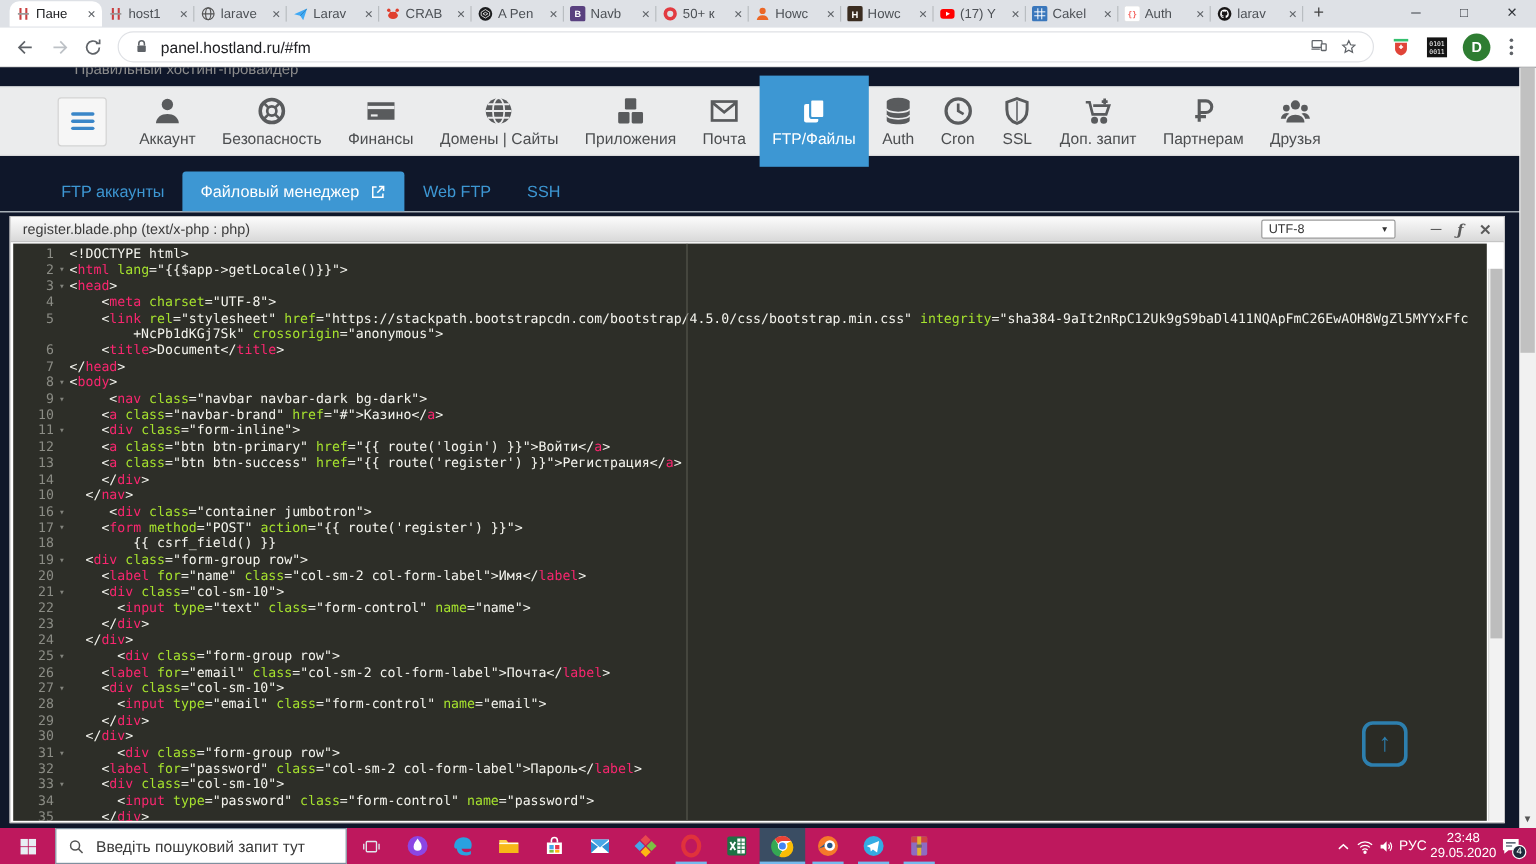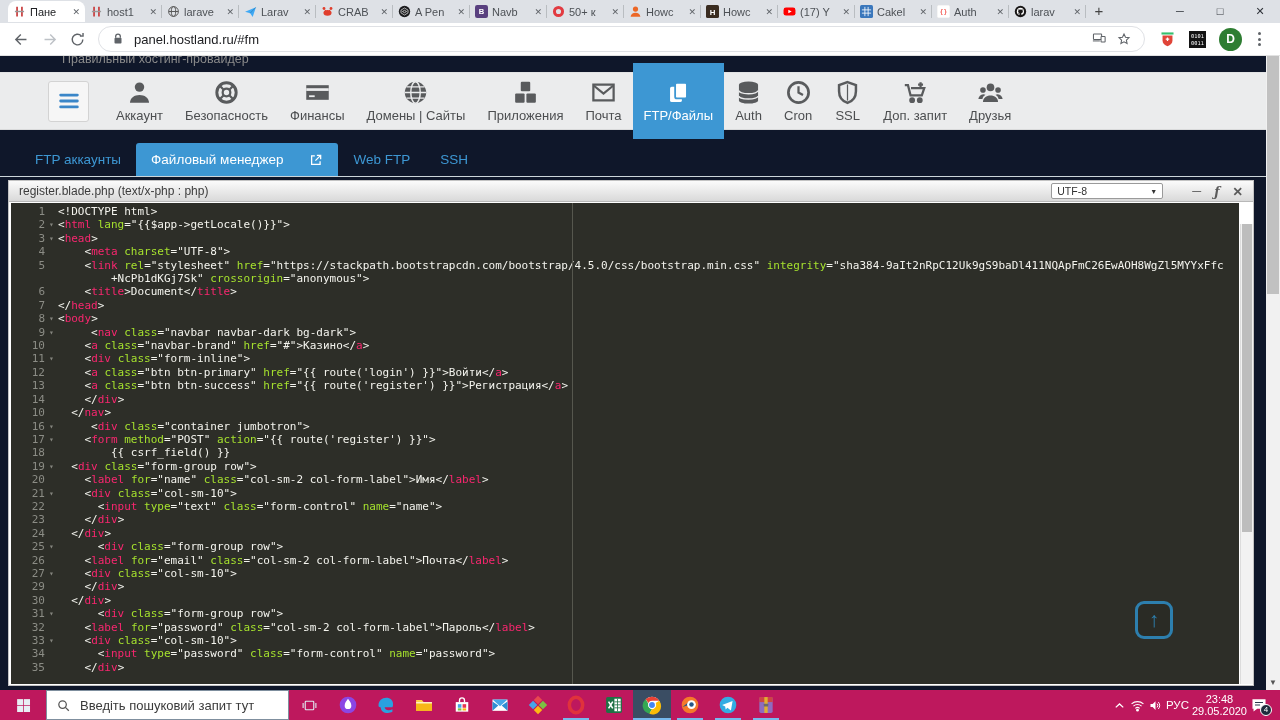--- a/index.html
+++ b/index.html
@@ -37,23 +37,23 @@
   .tagline{height:16px;overflow:hidden;padding-left:62px}
   .tagline span{display:inline-block;transform:translateY(-7px);color:#8b8b8b;font-size:12.5px}
   .mainnav{height:58px;background:#ebeced;border-top:1px solid #e2e3e4;border-bottom:1px solid #d9dadb;display:flex;align-items:center;padding-left:48px}
   .burger{width:41px;height:41px;background:#f6f6f6;border:1px solid #d3d3d3;border-radius:3px;display:flex;align-items:center;justify-content:center;margin-right:16px;flex:none}
   .burger svg{width:26px;height:26px}
   .nav-item{height:76px;display:flex;flex-direction:column;align-items:center;justify-content:center;padding:0 11px;gap:2px;color:#4c4e50;font-size:13px;white-space:nowrap}
   .nav-item .nico{width:27px;height:27px;color:#595b5d}
   .nav-item .nico svg{width:27px;height:27px;display:block}
   .nav-item.active{background:#3d97d3;color:#fff}
   .nav-item.active .nico{color:#fff}
-  .subtabs{height:33px;margin-top:14px;display:flex;align-items:flex-end;padding-left:20px;border-bottom:1px solid #ccd5da}
+  .subtabs{height:33px;margin-top:14px;display:flex;align-items:flex-end;padding-left:36px;border-bottom:1px solid #ccd5da}
   .subtab{font-size:13.5px;color:#3d97d3;padding:9px 15px;white-space:nowrap}
-  .subtab.active{background:#3d97d3;color:#fff;border-radius:3px 3px 0 0;display:flex;align-items:center;gap:26px}
+  .subtab.active{background:#3d97d3;color:#fff;border-radius:3px 3px 0 0;display:flex;align-items:center;gap:9px}
   .subtab .xico{width:14px;height:14px;color:#fff}
   .subtab .xico svg{width:14px;height:14px;display:block}
 
   
   .editor{margin:3px 26px 0 8px;height:506px;border:1px solid #c3c3c3;background:#fff}
   .edhead{height:21px;background:linear-gradient(#fbfbfb,#d9d9d9);border-bottom:1px solid #b8b8b8;display:flex;align-items:center;padding:0 10px;font-size:12px;color:#3c3c3c}
   .edtitle{flex:1}
   .edselect{width:112px;height:16px;border:1px solid #9a9a9a;background:#fff;font-size:10.5px;color:#333;display:flex;align-items:center;justify-content:space-between;padding:0 5px;border-radius:2px;margin-right:16px}
   .edselect .caret{font-size:7px;color:#333}
   .edbtn{color:#5a5a5a;font-size:12.5px;font-weight:bold;margin-left:13px}
@@ -429,20 +429,29 @@
           <div class="nav-item">
             <span class="nico">
               <svg viewBox="0 0 24 24" fill="none" stroke="currentColor" stroke-width="2">
                 <path d="M2.5 5.5h2.8l2.3 9h10l2.2-6.5H8"></path>
                 <circle cx="9" cy="18.8" r="1.6" fill="currentColor"></circle>
                 <circle cx="15.8" cy="18.8" r="1.6" fill="currentColor"></circle>
                 <path d="M16.5 2.8v4.4M14.3 5h4.4"></path>
               </svg>
             </span>
             <span>Доп. запит</span>
+          </div>
+          <div class="nav-item">
+            <span class="nico">
+              <svg viewBox="0 0 24 24" fill="none" stroke="currentColor" stroke-width="2.3">
+                <path d="M9.2 20V4.5h5a4.3 4.3 0 010 8.6H9.2"></path>
+                <path d="M6.2 16.2h8"></path>
+              </svg>
+            </span>
+            <span>Партнерам</span>
           </div>
           <div class="nav-item">
             <span class="nico">
               <svg viewBox="0 0 24 24" fill="currentColor">
                 <circle cx="5.3" cy="9.8" r="2.5"></circle>
                 <circle cx="18.7" cy="9.8" r="2.5"></circle>
                 <circle cx="12" cy="7.5" r="3.4"></circle>
                 <path d="M5.3 20.5c0-3.6 3-5.8 6.7-5.8s6.7 2.2 6.7 5.8z"></path>
                 <path d="M1.2 17.8c.3-2.6 2-4.1 4.4-4.3.8.1 1.3.3 1.9.6-1.5 1-2.4 2.2-2.7 3.7zM22.8 17.8c-.3-2.6-2-4.1-4.4-4.3-.8.1-1.3.3-1.9.6 1.5 1 2.4 2.2 2.7 3.7z"></path>
               </svg>
@@ -502,20 +511,21 @@
             <div class="crow"><span class="ln">18</span><span class="fold"></span><span class="src"><span class="w">        {{ csrf_field() }}</span></span></div>
             <div class="crow"><span class="ln">19</span><span class="fold">▾</span><span class="src"><span class="w">  &lt;</span><span class="t">div</span><span class="w"> </span><span class="a">class</span><span class="w">="form-group row"&gt;</span></span></div>
             <div class="crow"><span class="ln">20</span><span class="fold"></span><span class="src"><span class="w">    &lt;</span><span class="t">label</span><span class="w"> </span><span class="a">for</span><span class="w">="name" </span><span class="a">class</span><span class="w">="col-sm-2 col-form-label"&gt;Имя&lt;/</span><span class="t">label</span><span class="w">&gt;</span></span></div>
             <div class="crow"><span class="ln">21</span><span class="fold">▾</span><span class="src"><span class="w">    &lt;</span><span class="t">div</span><span class="w"> </span><span class="a">class</span><span class="w">="col-sm-10"&gt;</span></span></div>
             <div class="crow"><span class="ln">22</span><span class="fold"></span><span class="src"><span class="w">      &lt;</span><span class="t">input</span><span class="w"> </span><span class="a">type</span><span class="w">="text" </span><span class="a">class</span><span class="w">="form-control" </span><span class="a">name</span><span class="w">="name"&gt;</span></span></div>
             <div class="crow"><span class="ln">23</span><span class="fold"></span><span class="src"><span class="w">    &lt;/</span><span class="t">div</span><span class="w">&gt;</span></span></div>
             <div class="crow"><span class="ln">24</span><span class="fold"></span><span class="src"><span class="w">  &lt;/</span><span class="t">div</span><span class="w">&gt;</span></span></div>
             <div class="crow"><span class="ln">25</span><span class="fold">▾</span><span class="src"><span class="w">      &lt;</span><span class="t">div</span><span class="w"> </span><span class="a">class</span><span class="w">="form-group row"&gt;</span></span></div>
             <div class="crow"><span class="ln">26</span><span class="fold"></span><span class="src"><span class="w">    &lt;</span><span class="t">label</span><span class="w"> </span><span class="a">for</span><span class="w">="email" </span><span class="a">class</span><span class="w">="col-sm-2 col-form-label"&gt;Почта&lt;/</span><span class="t">label</span><span class="w">&gt;</span></span></div>
             <div class="crow"><span class="ln">27</span><span class="fold">▾</span><span class="src"><span class="w">    &lt;</span><span class="t">div</span><span class="w"> </span><span class="a">class</span><span class="w">="col-sm-10"&gt;</span></span></div>
+            <div class="crow"><span class="ln">28</span><span class="fold"></span><span class="src"><span class="w">      &lt;</span><span class="t">input</span><span class="w"> </span><span class="a">type</span><span class="w">="email" </span><span class="a">class</span><span class="w">="form-control" </span><span class="a">name</span><span class="w">="email"&gt;</span></span></div>
             <div class="crow"><span class="ln">29</span><span class="fold"></span><span class="src"><span class="w">    &lt;/</span><span class="t">div</span><span class="w">&gt;</span></span></div>
             <div class="crow"><span class="ln">30</span><span class="fold"></span><span class="src"><span class="w">  &lt;/</span><span class="t">div</span><span class="w">&gt;</span></span></div>
             <div class="crow"><span class="ln">31</span><span class="fold">▾</span><span class="src"><span class="w">      &lt;</span><span class="t">div</span><span class="w"> </span><span class="a">class</span><span class="w">="form-group row"&gt;</span></span></div>
             <div class="crow"><span class="ln">32</span><span class="fold"></span><span class="src"><span class="w">    &lt;</span><span class="t">label</span><span class="w"> </span><span class="a">for</span><span class="w">="password" </span><span class="a">class</span><span class="w">="col-sm-2 col-form-label"&gt;Пароль&lt;/</span><span class="t">label</span><span class="w">&gt;</span></span></div>
             <div class="crow"><span class="ln">33</span><span class="fold">▾</span><span class="src"><span class="w">    &lt;</span><span class="t">div</span><span class="w"> </span><span class="a">class</span><span class="w">="col-sm-10"&gt;</span></span></div>
             <div class="crow"><span class="ln">34</span><span class="fold"></span><span class="src"><span class="w">      &lt;</span><span class="t">input</span><span class="w"> </span><span class="a">type</span><span class="w">="password" </span><span class="a">class</span><span class="w">="form-control" </span><span class="a">name</span><span class="w">="password"&gt;</span></span></div>
             <div class="crow"><span class="ln">35</span><span class="fold"></span><span class="src"><span class="w">    &lt;/</span><span class="t">div</span><span class="w">&gt;</span></span></div>
           </div>
         <div class="edscroll">
             <div class="edthumb"></div>

